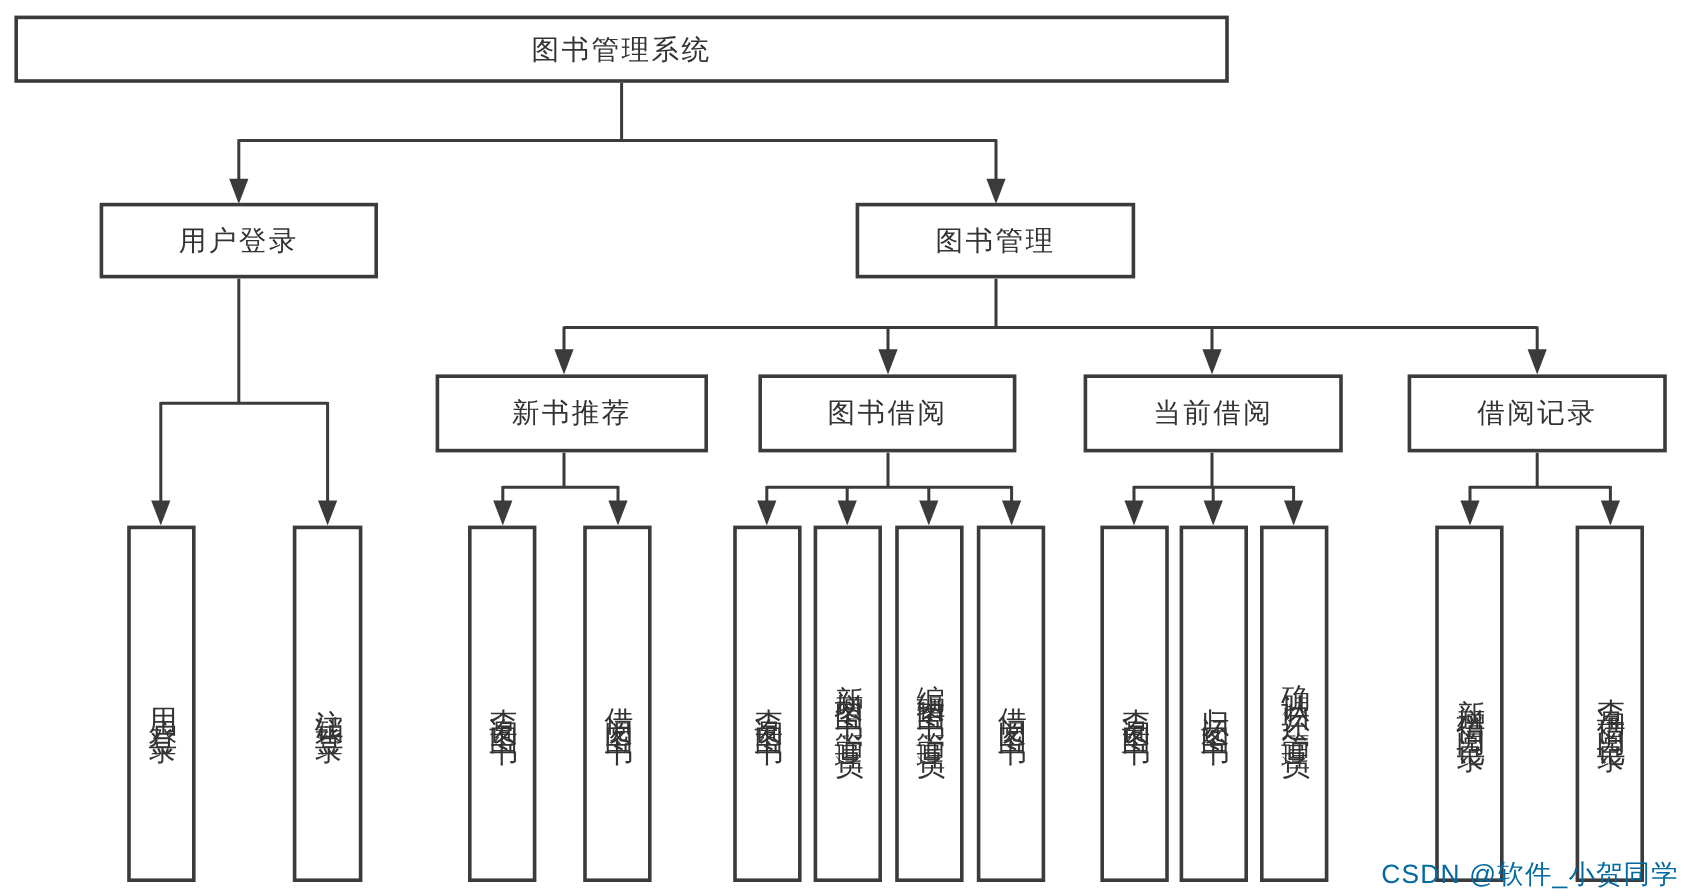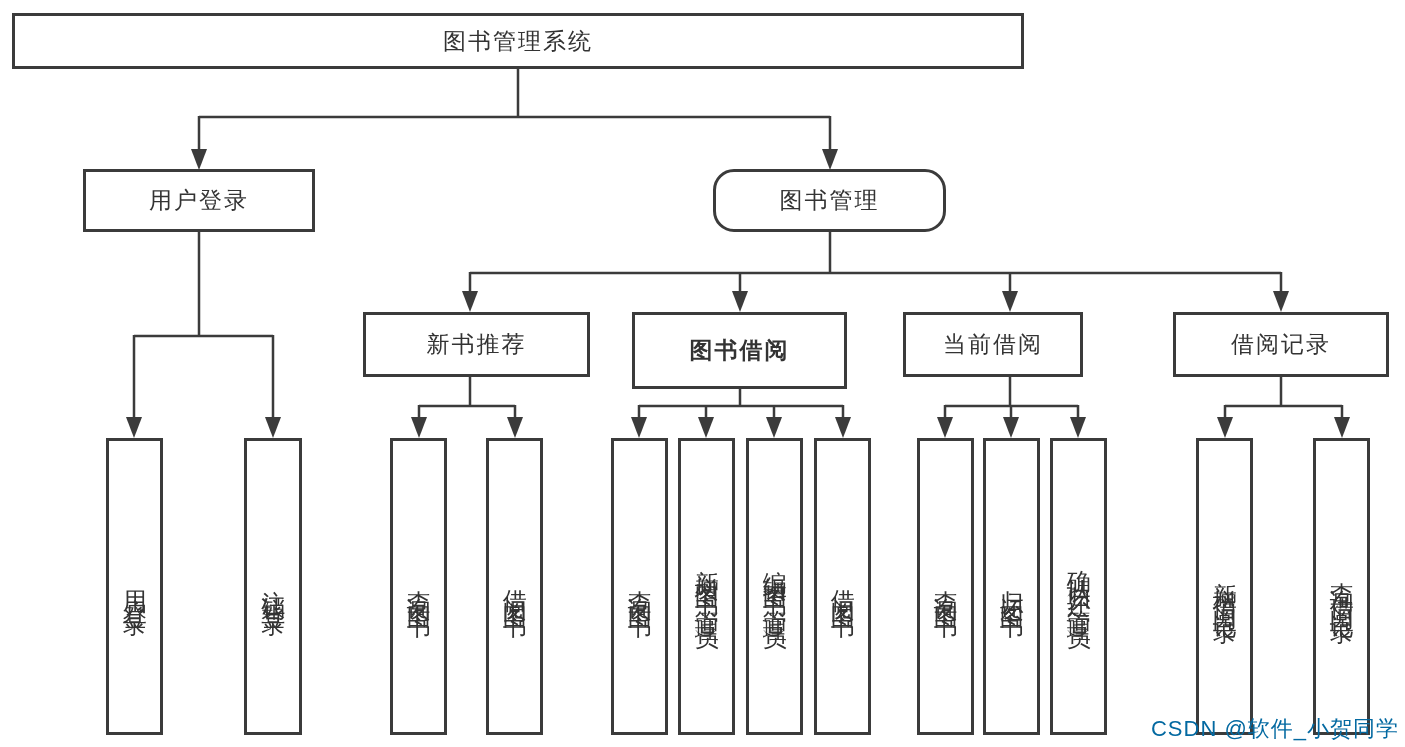--- a/index.html
+++ b/index.html
@@ -37,24 +37,24 @@
     writing-mode: vertical-rl;
     text-orientation: mixed;
     font-size: 24px;
     letter-spacing: 8px;
     line-height: 1.1;
     white-space: nowrap;
   }
   
   #root-node        { left: 12px;   top: 13px;  width: 1012px; height: 56px; }
   #node-user-login  { left: 83px;   top: 169px; width: 232px;  height: 63px; }
-  #node-book-mgmt   { left: 713px;  top: 169px; width: 233px;  height: 63px; border-radius: 21px; }
+  #node-book-mgmt   { left: 713px;  top: 169px; width: 233px;  height: 63px; }
   #node-recommend   { left: 363px;  top: 312px; width: 227px;  height: 65px; }
-  #node-borrowing   { left: 632px;  top: 312px; width: 215px;  height: 77px; font-weight: bold; }
-  #node-current     { left: 903px;  top: 312px; width: 180px;  height: 65px; }
+  #node-borrowing   { left: 632px;  top: 312px; width: 215px;  height: 65px; }
+  #node-current     { left: 903px;  top: 312px; width: 216px;  height: 65px; }
   #node-records     { left: 1173px; top: 312px; width: 216px;  height: 65px; }
   .leaf             { top: 438px; width: 57px; height: 297px; }
   #leaf-login       { left: 106px; }
   #leaf-logout      { left: 244px; width: 58px; }
   #leaf-rec-query   { left: 390px; }
   #leaf-rec-borrow  { left: 486px; }
   #leaf-bor-query   { left: 611px; }
   #leaf-bor-add     { left: 678px; }
   #leaf-bor-edit    { left: 746px; }
   #leaf-bor-borrow  { left: 814px; }

